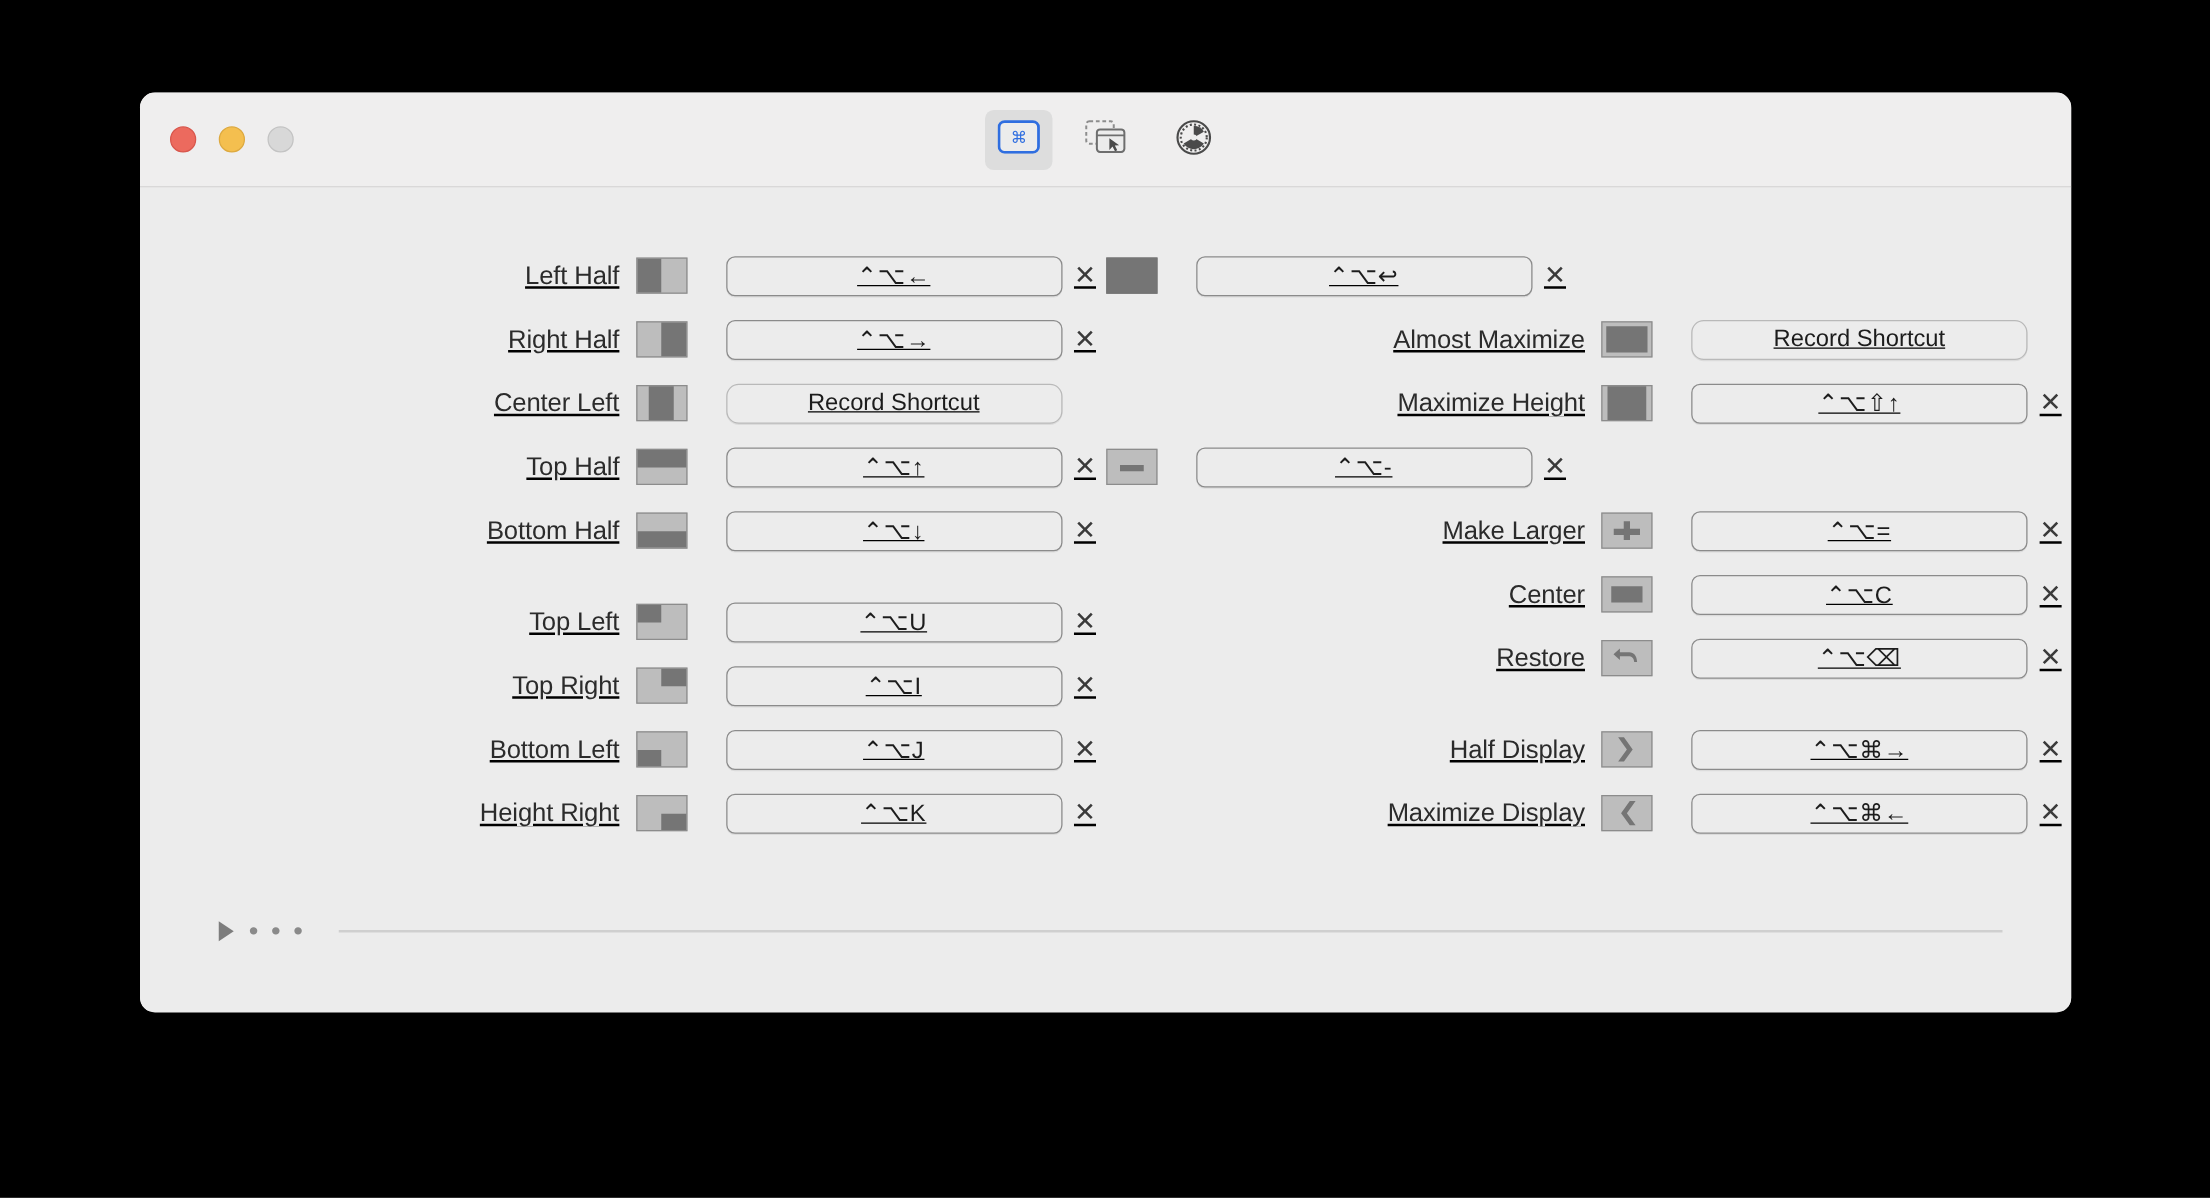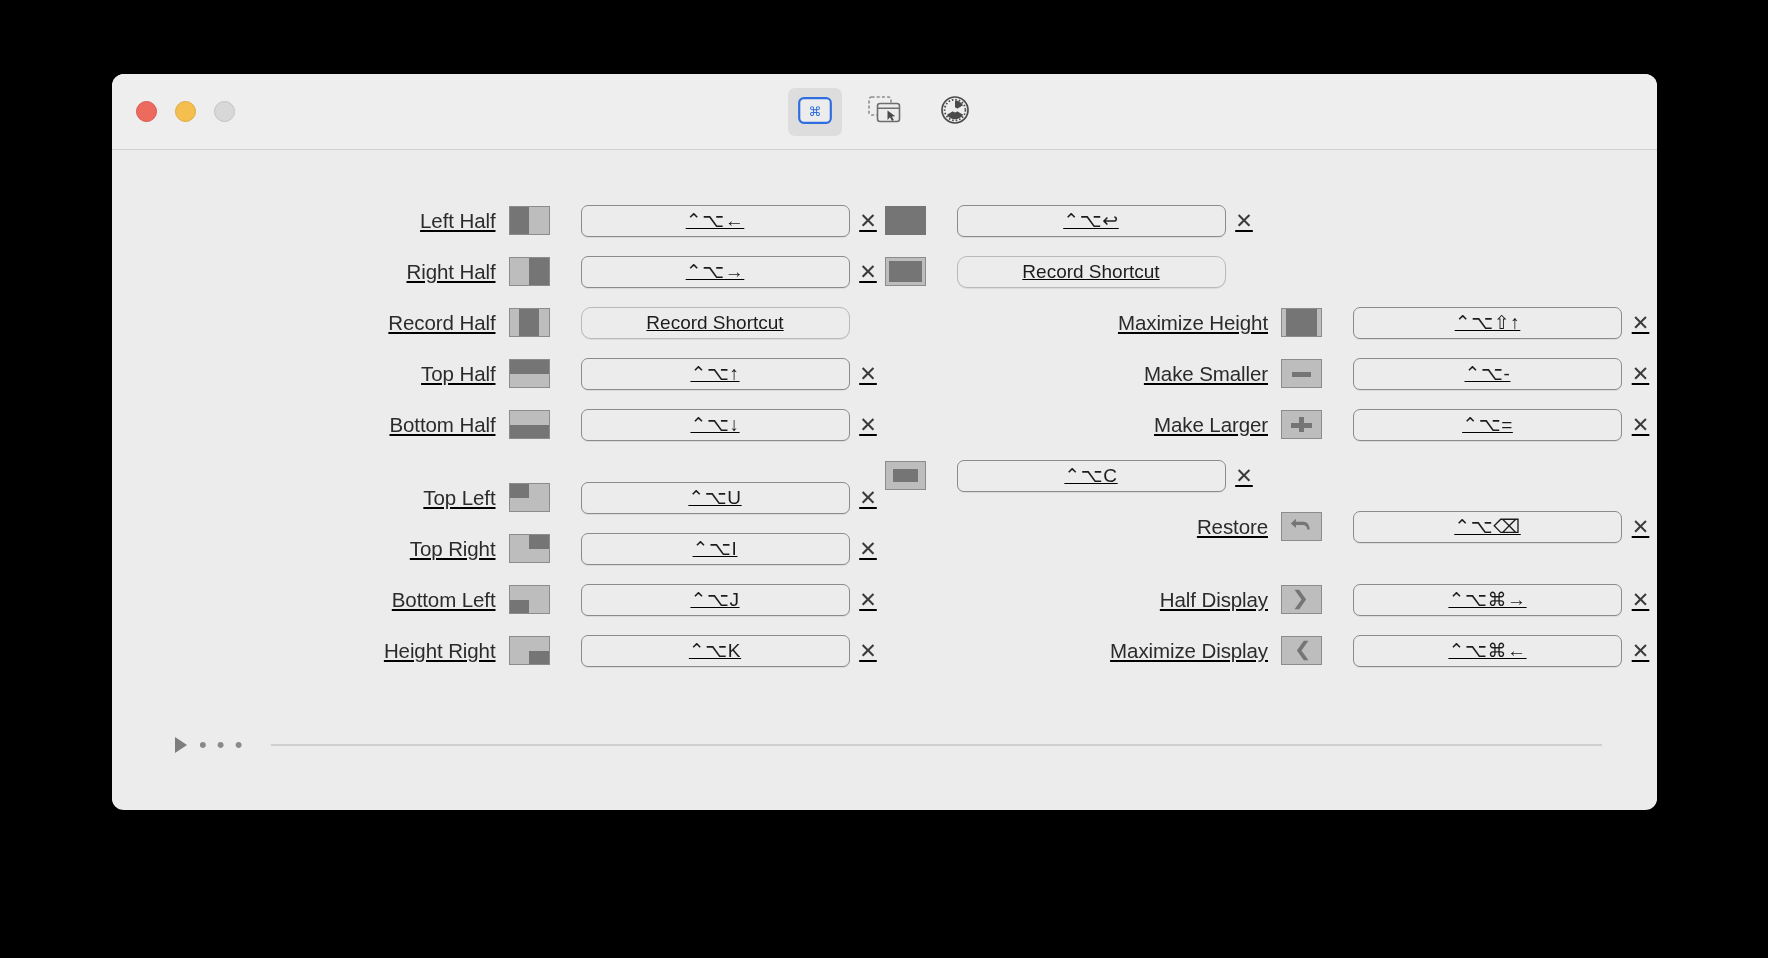--- a/index.html
+++ b/index.html
@@ -307,21 +307,21 @@
               <div class="row-label">Right Half</div>
               <span class="glyph g-right">
                 <i></i>
               </span>
               <div class="shortcut-wrap">
                 <div class="shortcut-field">⌃⌥→</div>
                 <span class="clear-btn">✕</span>
               </div>
             </div>
             <div class="row">
-              <div class="row-label">Record Half</div>
+              <div class="row-label">Center Left</div>
               <span class="glyph g-center">
                 <i></i>
               </span>
               <div class="shortcut-wrap">
                 <div class="shortcut-field empty">Record Shortcut</div>
                 <span class="clear-btn hidden">✕</span>
               </div>
             </div>
             <div class="row">
               <div class="row-label">Top Half</div>
@@ -387,60 +387,61 @@
 
         <div class="column" id="col-right">
             <div class="row">
               <span class="glyph g-max"></span>
               <div class="shortcut-wrap">
                 <div class="shortcut-field">⌃⌥↩</div>
                 <span class="clear-btn">✕</span>
               </div>
             </div>
             <div class="row">
+              <div class="row-label">Almost Maximize</div>
               <span class="glyph g-almost">
                 <i></i>
               </span>
               <div class="shortcut-wrap">
                 <div class="shortcut-field empty">Record Shortcut</div>
                 <span class="clear-btn hidden">✕</span>
               </div>
             </div>
             <div class="row">
               <div class="row-label">Maximize Height</div>
               <span class="glyph g-maxheight">
                 <i></i>
               </span>
               <div class="shortcut-wrap">
                 <div class="shortcut-field">⌃⌥⇧↑</div>
                 <span class="clear-btn">✕</span>
               </div>
             </div>
             <div class="row">
-              <div class="row-label">Make Smaller</div>
               <span class="glyph g-minus">
                 <i></i>
               </span>
               <div class="shortcut-wrap">
                 <div class="shortcut-field">⌃⌥-</div>
                 <span class="clear-btn">✕</span>
               </div>
             </div>
             <div class="row">
               <div class="row-label">Make Larger</div>
               <span class="glyph g-plus">
                 <i class="h"></i>
                 <i class="v"></i>
               </span>
               <div class="shortcut-wrap">
                 <div class="shortcut-field">⌃⌥=</div>
                 <span class="clear-btn">✕</span>
               </div>
             </div>
             <div class="row">
+              <div class="row-label">Center</div>
               <span class="glyph g-centerwin">
                 <i></i>
               </span>
               <div class="shortcut-wrap">
                 <div class="shortcut-field">⌃⌥C</div>
                 <span class="clear-btn">✕</span>
               </div>
             </div>
             <div class="row">
               <div class="row-label">Restore</div>

